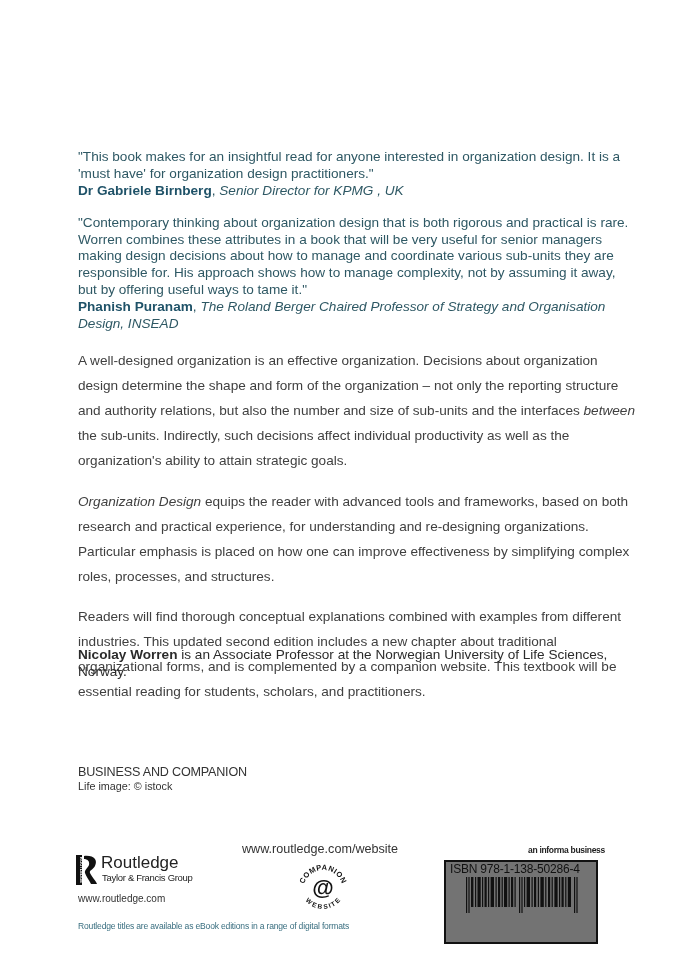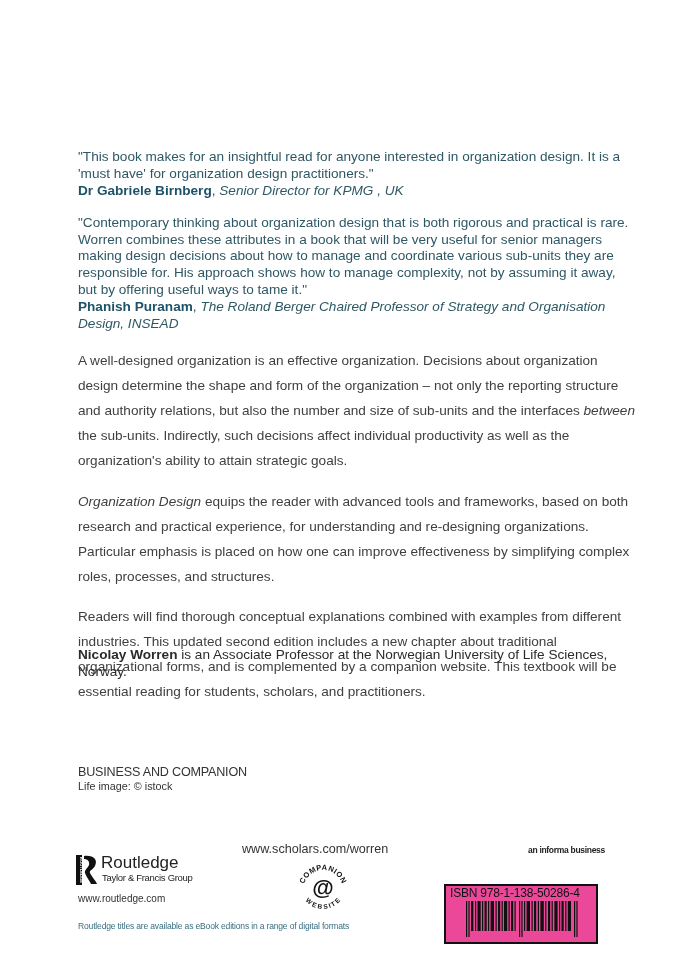--- a/index.html
+++ b/index.html
@@ -22,21 +22,21 @@
   .cover-credit { left: 78px; top: 780px; font-size: 10.8px; color: #333; }
   .logo { left: 76px; top: 855px; width: 130px; height: 30px; }
   .logo-mark { position: absolute; left: 0; top: 0; width: 22px; height: 30px; }
   .logo-name { position: absolute; left: 25px; top: -2px; font-size: 17px; color: #222; font-family: "Liberation Sans", sans-serif; }
   .logo-group { position: absolute; left: 26px; top: 17px; font-size: 9.5px; color: #222; font-weight: normal; font-family: "Liberation Sans", sans-serif; letter-spacing: -0.3px; }
   .publisher-url { left: 78px; top: 893px; font-size: 10px; color: #333; font-family: "Liberation Sans", sans-serif; }
   .ebook-note { left: 78px; top: 920px; font-size: 9.5px; color: #3a6f80; font-family: "Liberation Sans", sans-serif; letter-spacing: -0.2px; transform: scaleX(0.9); transform-origin: left; }
   .companion-url { left: 242px; top: 842px; font-size: 12.6px; color: #333; font-family: "Liberation Sans", sans-serif; }
   .companion-badge { left: 294px; top: 862px; width: 58px; height: 50px; }
   .informa { left: 528px; top: 845px; font-size: 8.5px; color: #222; font-weight: bold; font-family: "Liberation Sans", sans-serif; letter-spacing: -0.3px; }
-  .barcode-box { left: 444px; top: 884px; width: 154px; height: 60px; border: 2px solid #111; background: #ec4899; box-sizing: border-box; }
+  .barcode-box { left: 444px; top: 860px; width: 154px; height: 84px; border: 2px solid #111; background: #737373; box-sizing: border-box; }
   .isbn-text { position: absolute; left: 4px; top: 0px; font-size: 12px; color: #111; font-family: "Liberation Sans", sans-serif; letter-spacing: -0.2px; }
   .barcode-bars { position: absolute; left: 20px; top: 15px; width: 112px; height: 36px; }
   .barcode-digits { position: absolute; left: 3px; top: 48px; font-size: 18px; color: #111; font-family: "Liberation Sans", sans-serif; letter-spacing: 0px; white-space: nowrap; }
   .barcode-digits .d-first { margin-right: 6px; }
 </style>
 </head>
 <body>
 
 <div class="abs quotes text">
   <div class="quote-block">
@@ -71,21 +71,21 @@
     <rect x="0" y="0" width="6" height="30" fill="#111"></rect>
     <text x="4.4" y="15" fill="#fff" font-size="4.2" font-family="Liberation Sans, sans-serif" font-weight="bold" text-anchor="middle" transform="rotate(90 4.4 15)">ROUTLEDGE</text>
     <path d="M8 1 C 18 0, 22 5, 19 11 C 17 15, 13 15, 14 18 C 16 22, 20 26, 21 29 L 15 29 C 13 25, 10 21, 9 18 C 8 15, 12 13, 13 10 C 14 6, 11 4, 8 4 Z" fill="#111"></path>
   </svg>
   <span class="logo-name">Routledge</span>
   <span class="logo-group">Taylor &amp; Francis Group</span>
 </div>
 <div class="abs publisher-url">www.routledge.com</div>
 <div class="abs ebook-note">Routledge titles are available as eBook editions in a range of digital formats</div>
 
-<div class="abs companion-url">www.scholars.com/worren</div>
+<div class="abs companion-url">www.routledge.com/website</div>
 <svg class="abs companion-badge" viewBox="0 0 58 50">
   <defs>
     <path id="arcTop" d="M 9 28 A 20 20 0 0 1 49 28"></path>
     <path id="arcBot" d="M 12 30 A 18 18 0 0 0 46 30"></path>
   </defs>
   <text font-size="7.5" font-weight="bold" font-family="Liberation Sans, sans-serif" fill="#111" letter-spacing="0.5">
     <textPath href="#arcTop" startOffset="50%" text-anchor="middle">COMPANION</textPath>
   </text>
   <text x="29" y="33" font-size="22" font-weight="bold" text-anchor="middle" font-family="Liberation Sans, sans-serif" fill="#111">@</text>
   <text font-size="6.5" font-weight="bold" font-family="Liberation Sans, sans-serif" fill="#111" letter-spacing="0.5">

